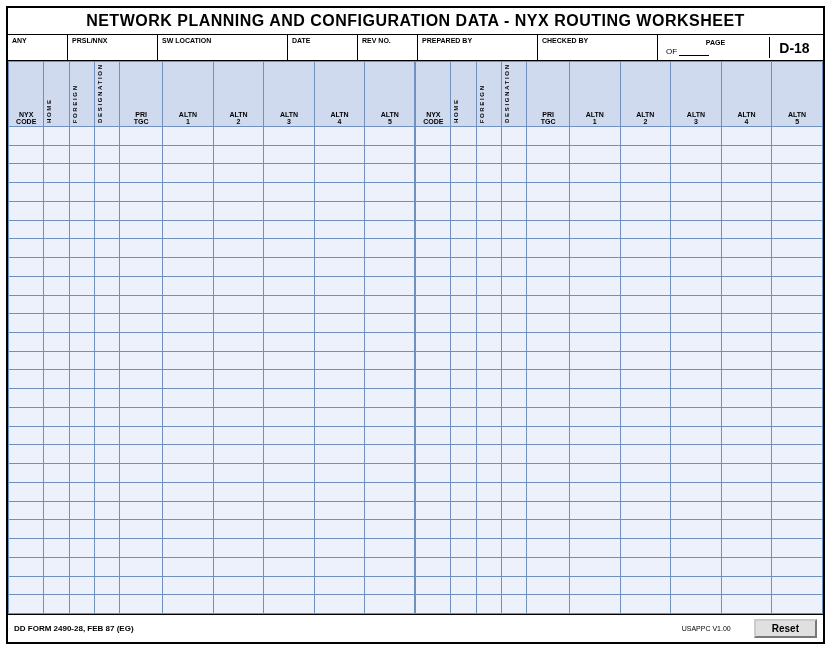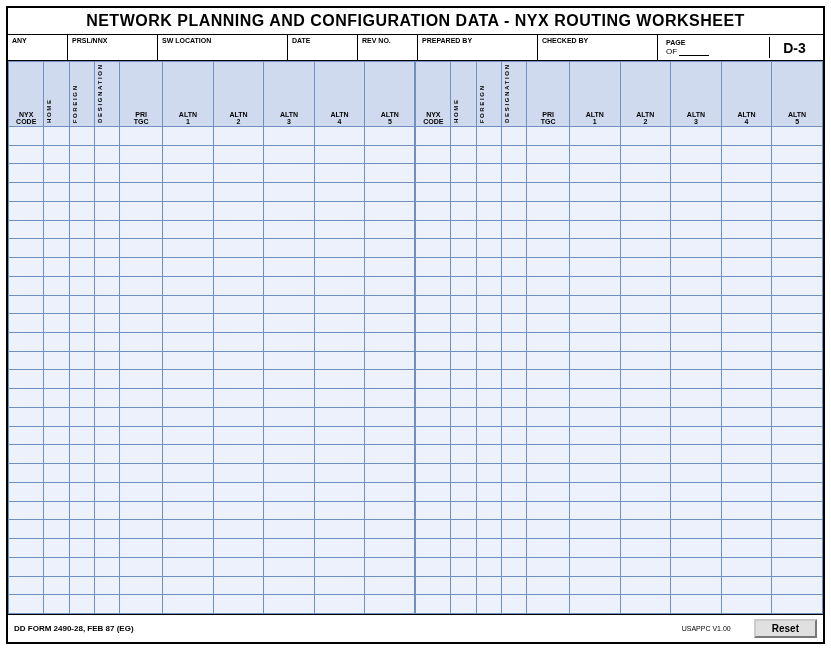--- a/index.html
+++ b/index.html
@@ -38,21 +38,21 @@
       display: flex;
       border-bottom: 1px solid #000;
       font-size: 8px;
     }
     .header-cell {
       border-right: 1px solid #000;
       padding: 2px 4px;
       display: flex;
       flex-direction: column;
     }
-    .header-cell:last-child { border-right: none; }
+    .header-cell:last-child { border-right: none; text-align: center; }
     .header-cell .label {
       font-weight: bold;
       font-size: 7px;
     }
     .header-cell .value {
       min-height: 12px;
     }
     .hc-any { width: 60px; }
     .hc-prsl { width: 90px; }
     .hc-sw { width: 130px; }
@@ -194,21 +194,21 @@
       </div>
       <div class="header-cell" style="flex:1; border-right:none;">
         <div style="display:flex; height:100%;">
           <div class="hc-page-inner">
             <span class="hc-page-label">PAGE</span>
             <div class="page-of-line">
               <span>OF</span>
               <span class="page-of-underline"></span>
             </div>
           </div>
-          <div class="hc-d11">D-3</div>
+          <div class="hc-d11">D-18</div>
         </div>
       </div>
     </div>
 
     <div class="table-area">
       <table>
         <thead>
           <tr>
             <th class="col-nyx">
               <div class="col-header-normal" style="font-size:7px;">NYX<br>CODE</div>

